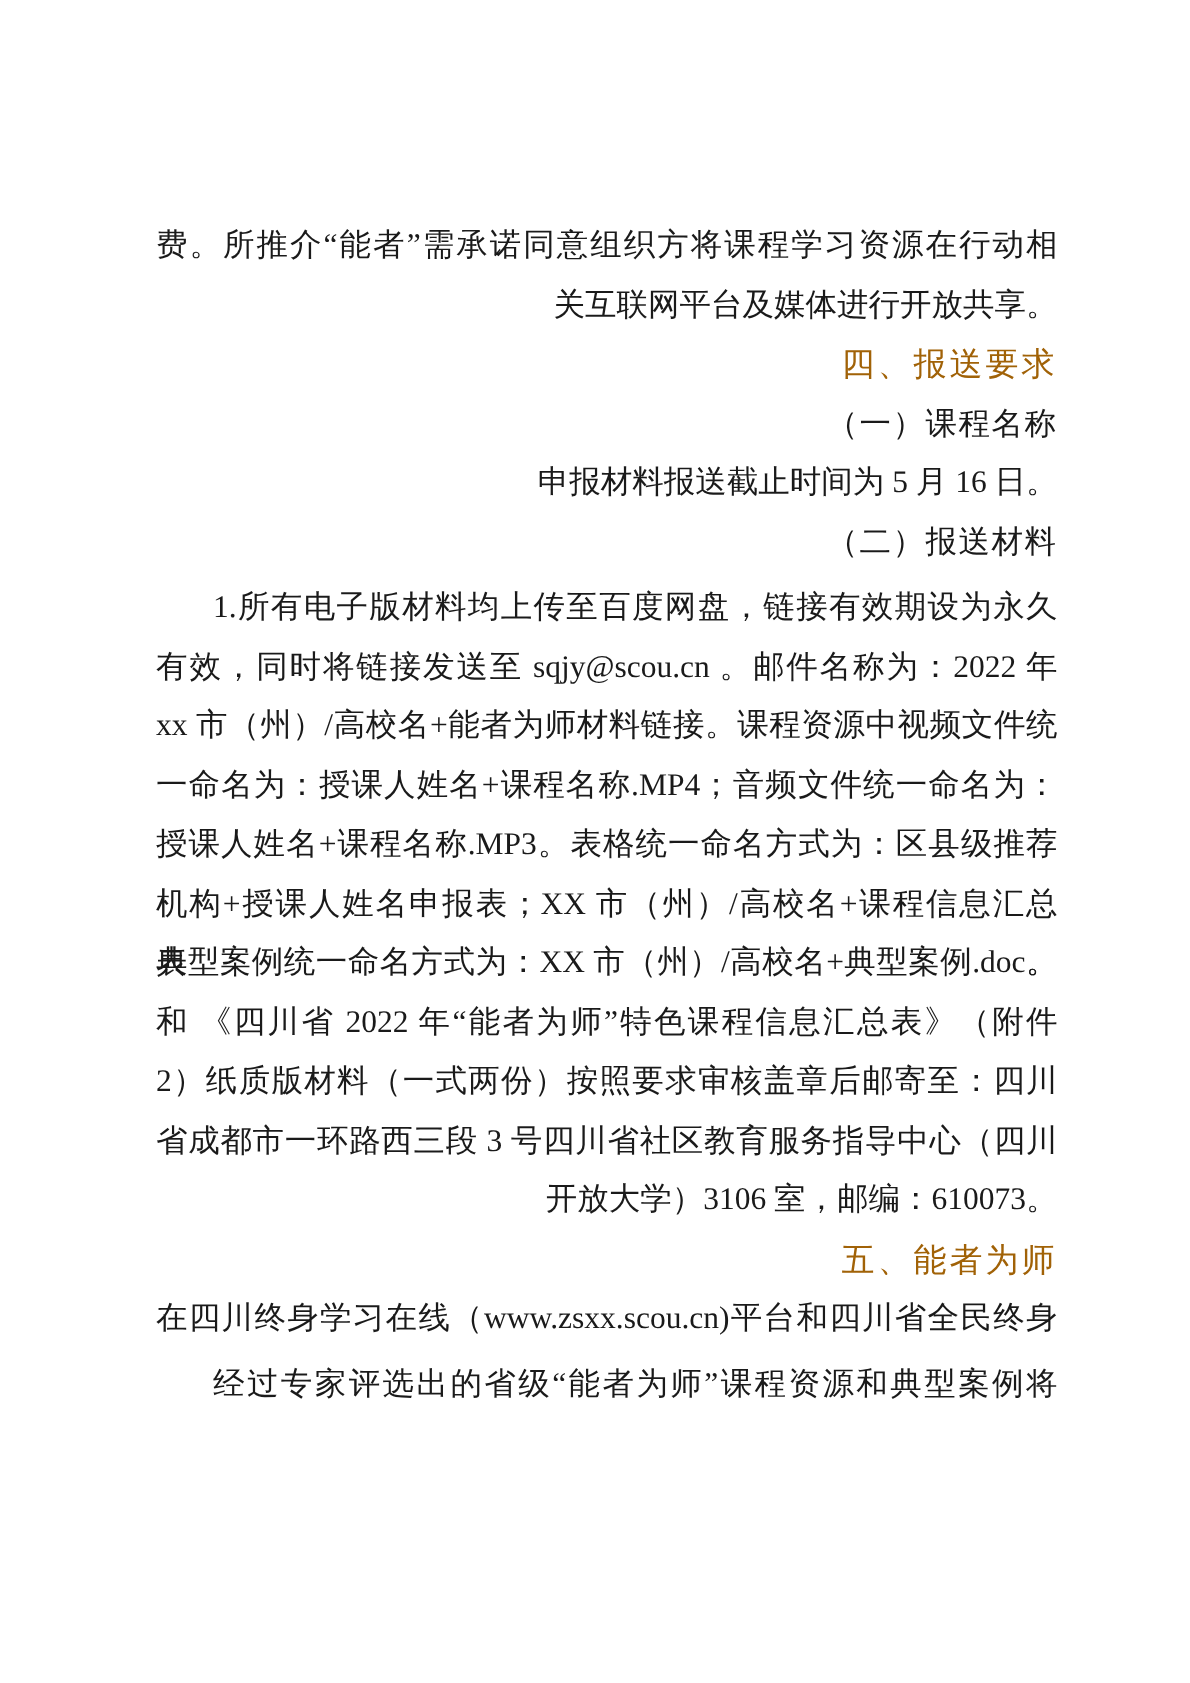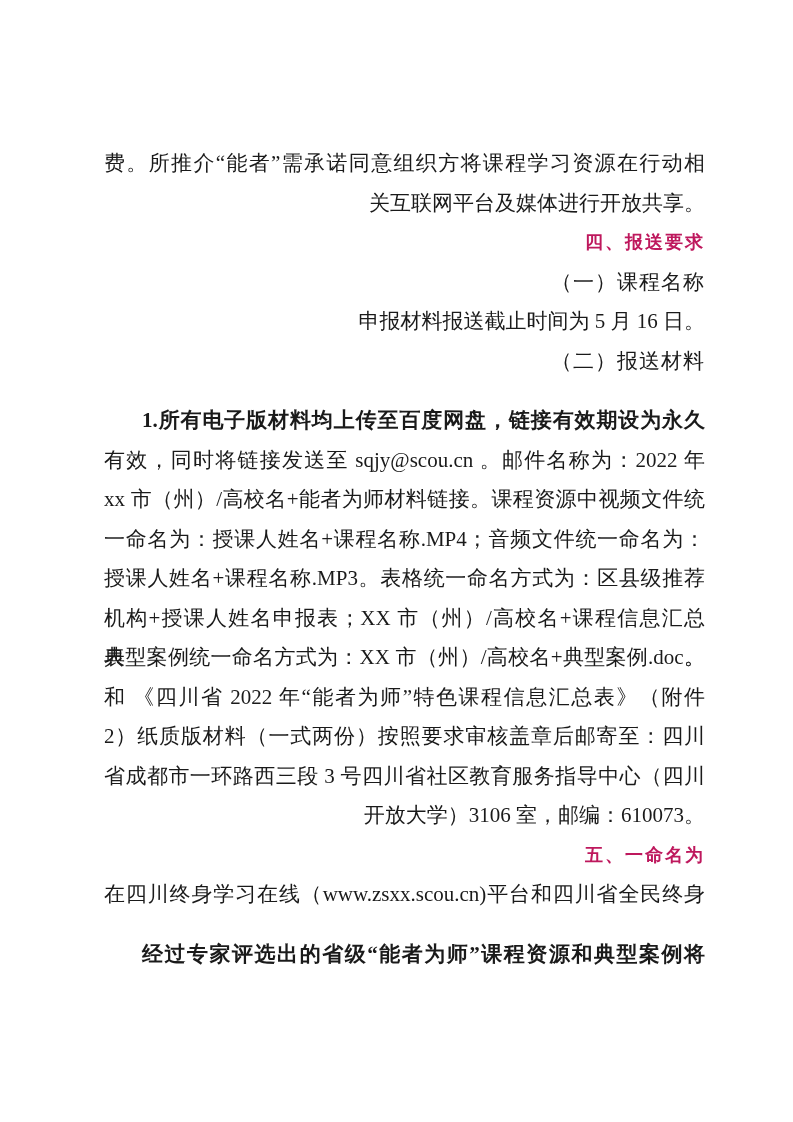--- a/index.html
+++ b/index.html
@@ -32,29 +32,28 @@
   .line.justify {
     white-space: normal;
     text-align: justify;
     text-align-last: justify;
     text-justify: inter-character;
   }
   .line.indent {
     text-indent: 38px;
   }
   .line.gap {
-    margin-top: 20px;
-    font-weight: bold;
+    margin-top: 4px;
   }
   .line.heading {
     font-family: "Liberation Sans", "DejaVu Sans", sans-serif;
-    font-weight: 700;
-    font-size: 18px;
+    font-weight: 400;
+    font-size: 22px;
     letter-spacing: 2px;
-    color: #be185d;
+    color: #a16207;
   }
   .line.kai {
     letter-spacing: 1px;
   }
   .page-number {
     position: absolute;
     left: 125px;
     top: 1014px;
     font-family: "Liberation Serif", "DejaVu Serif", serif;
     font-size: 18px;
@@ -86,20 +85,20 @@
       <div class="line justify">有效，同时将链接发送至 sqjy@scou.cn 。邮件名称为：2022 年</div>
       <div class="line justify">xx 市（州）/高校名+能者为师材料链接。课程资源中视频文件统</div>
       <div class="line justify">一命名为：授课人姓名+课程名称.MP4；音频文件统一命名为：</div>
       <div class="line justify">授课人姓名+课程名称.MP3。表格统一命名方式为：区县级推荐</div>
       <div class="line justify">机构+授课人姓名申报表；XX 市（州）/高校名+课程信息汇总表。</div>
       <div class="line justify">典型案例统一命名方式为：XX 市（州）/高校名+典型案例.doc。</div>
       <div class="line justify">和 《四川省 2022 年“能者为师”特色课程信息汇总表》（附件</div>
       <div class="line justify">2）纸质版材料（一式两份）按照要求审核盖章后邮寄至：四川</div>
       <div class="line justify">省成都市一环路西三段 3 号四川省社区教育服务指导中心（四川</div>
       <div class="line">开放大学）3106 室，邮编：610073。</div>
-      <div class="line heading indent">五、一命名为</div>
+      <div class="line heading indent">五、能者为师</div>
       <div class="line justify">在四川终身学习在线（www.zsxx.scou.cn)平台和四川省全民终身</div>
       <div class="line indent justify gap">经过专家评选出的省级“能者为师”课程资源和典型案例将</div>
     </main>
   <footer class="page-number">
     <span class="dash">—</span><span class="num">4</span><span class="dash right">—</span>
   </footer>
 </div>
 
 </body></html>

